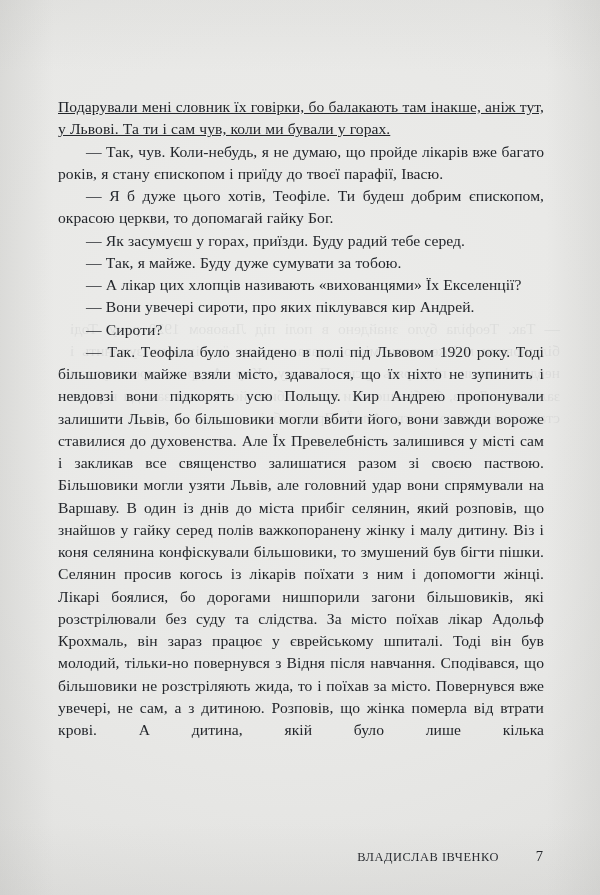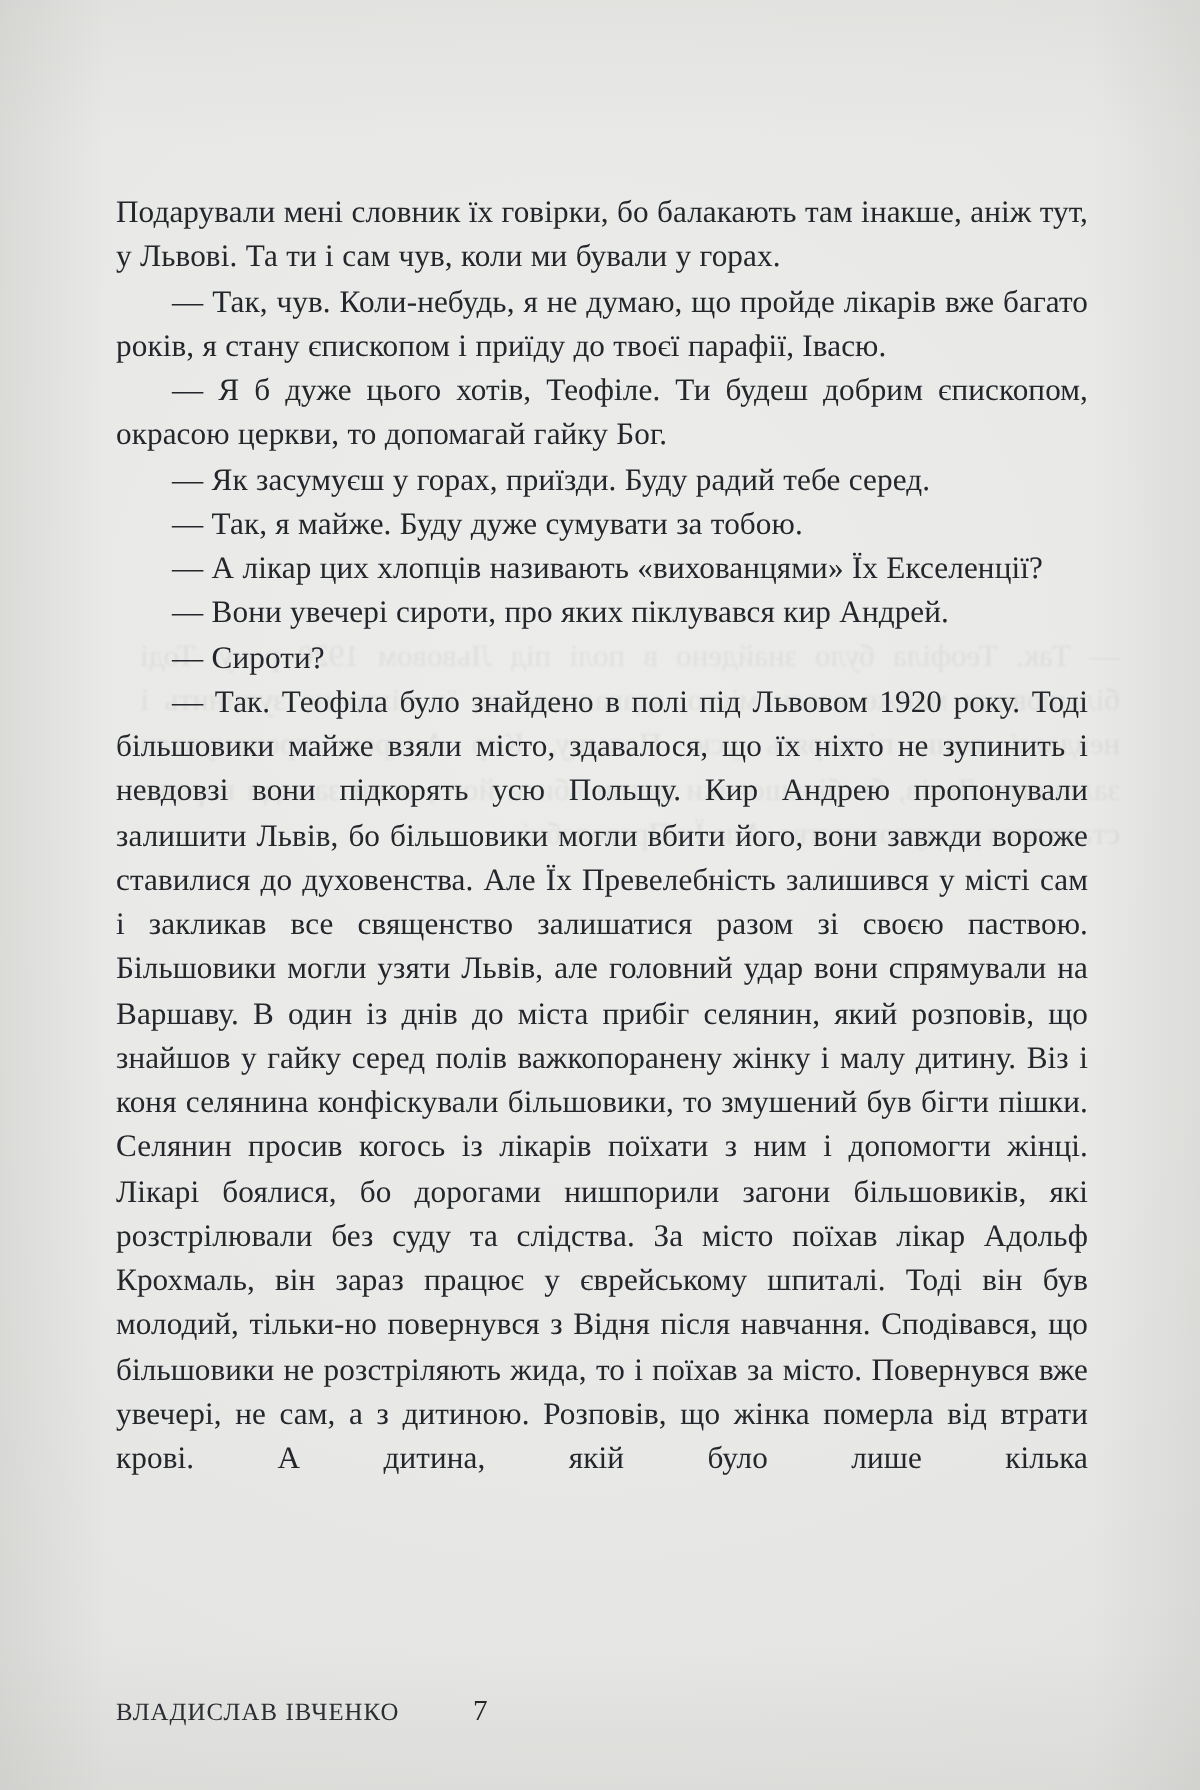--- a/index.html
+++ b/index.html
@@ -71,34 +71,35 @@
     font-size: 15.6px;
     line-height: 22.25px;
     text-align: justify;
     text-justify: inter-word;
     text-indent: 28px;
     letter-spacing: 0.05px;
     word-spacing: 0.2px;
   }
   p.para.noindent {
     text-indent: 0;
+    text-decoration: underline;
   }
   
   p.para.flush {
     text-align-last: justify;
   }
 
   .footer {
     position: absolute;
     left: 58px;
     right: 57px;
     top: 848px;
     height: 22px;
     display: flex;
-    justify-content: flex-start;
+    justify-content: flex-end;
     align-items: baseline;
     gap: 34px;
   }
   .footer-author {
     font-size: 12.4px;
     letter-spacing: 0.55px;
     color: #2a2d32;
     white-space: nowrap;
   }
   .footer-page {

